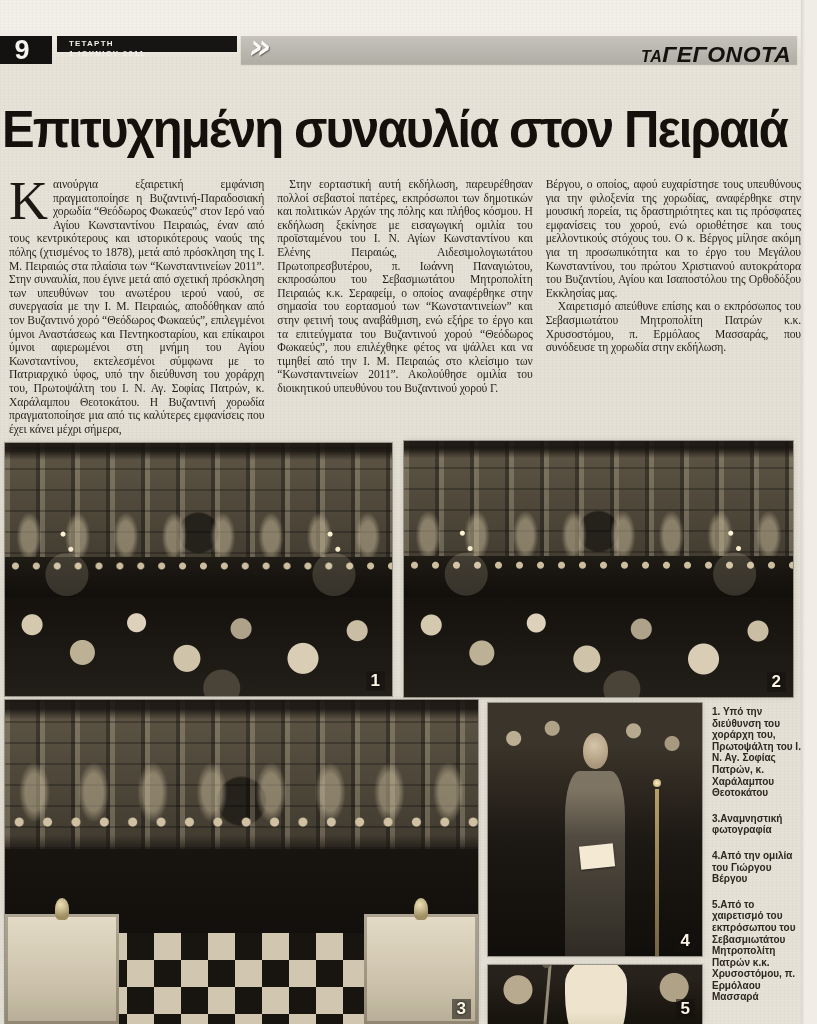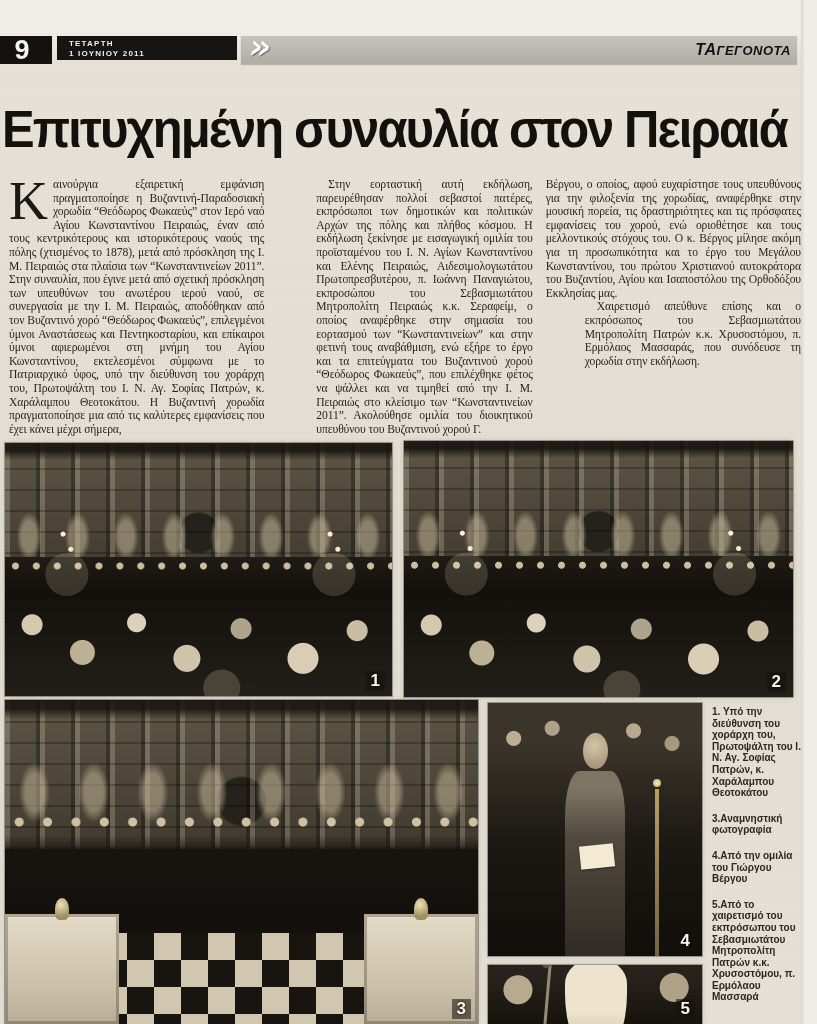--- a/index.html
+++ b/index.html
@@ -11,46 +11,46 @@
       linear-gradient(180deg,#f3f0e9 0 30px,#e7e3d9 60px,#e3dfd4 55%,#e6e2d7 100%);
     overflow:hidden;
     font-family:"Liberation Serif", serif;
     color:#241f1a;
   }
   .edge-right{position:absolute;right:0;top:0;width:16px;height:100%;
     background:linear-gradient(90deg, rgba(60,50,40,.12), rgba(0,0,0,0) 4px),#f0ede6;}
   
   .pagenum-box{position:absolute;left:-8px;top:36px;width:60px;height:28px;background:#131210;
     color:#f5f3ee;font:bold 27px/28px "Liberation Sans",sans-serif;text-align:center;}
-  .date-box{position:absolute;left:57px;top:36px;width:180px;height:24px;background:#161513;
+  .date-box{position:absolute;left:57px;top:36px;width:180px;height:16px;background:#161513;
     color:#f1efe9;font-family:"Liberation Sans",sans-serif;padding:3px 0 0 12px;box-sizing:border-box;}
   .date-box .l1{font-size:8px;font-weight:bold;letter-spacing:1.2px;}
   .date-box .l2{font-size:8px;font-weight:bold;letter-spacing:1.2px;margin-top:1px;}
   .graybar{position:absolute;left:241px;top:36px;width:556px;height:28px;
     background:linear-gradient(180deg,#c6c3bc,#b0ada5);box-shadow:0 1px 1px rgba(0,0,0,.2);}
   .chevron{position:absolute;left:249px;top:29px;font:bold italic 34px/34px "DejaVu Sans",sans-serif;
     color:#fbfaf6;text-shadow:1px 1px 1px rgba(40,35,28,.55);}
   .section-title{position:absolute;left:50%;top:33px;transform:translateX(-52%);
     font:bold italic 27px/32px "Liberation Serif",serif;letter-spacing:1px;color:#14110e;white-space:nowrap;}
   .masthead{position:absolute;right:26px;top:41px;font-family:"Liberation Sans",sans-serif;
     font-style:italic;font-weight:bold;color:#14110e;white-space:nowrap;}
   .masthead .pre{font-size:16px;letter-spacing:.5px;}
-  .masthead .main{font-size:13px;letter-spacing:.5px;}
+  .masthead .main{font-size:23px;letter-spacing:.5px;}
   
   .kicker{position:absolute;left:2px;top:85px;font-size:19.5px;color:#1f1b16;white-space:nowrap;}
   .kicker .bullet{display:inline-block;width:13px;height:13px;border-radius:50%;
     background:#4a4741;margin-right:7px;margin-left:-6px;vertical-align:-1px;}
   .headline{position:absolute;left:2px;top:100px;width:830px;
     font:bold 51px/60px "Liberation Sans",sans-serif;letter-spacing:-2px;color:#14110d;
     transform:scaleX(.96);transform-origin:left center;white-space:nowrap;}
   
   .bodytext{position:absolute;left:9px;top:178px;width:792px;height:266px;display:flex;gap:13px;overflow:hidden;}
   .bodytext .col{flex:1 1 0;font-size:11.6px;line-height:13.6px;text-align:justify;letter-spacing:-.1px;}
   .bodytext p{margin:0;}
-  .bodytext p.ind{text-indent:12px;margin-left:39px;}
+  .bodytext p.ind{text-indent:12px;}
   .dropcap{float:left;font:400 54px/42px "Liberation Serif",serif;color:#1c1813;
     padding:2px 5px 0 0;}
   
   .photo{position:absolute;overflow:hidden;background:#17130e;
     box-shadow:0 0 0 1px rgba(40,32,22,.35), 0 0 6px rgba(0,0,0,.15);
     filter:sepia(.14) contrast(.98);}
   .icono{position:absolute;left:0;top:0;right:0;height:52%;
     background-color:#4c4539;
     background-image:
       linear-gradient(180deg, rgba(18,14,10,.85) 0 6%, rgba(0,0,0,0) 13%),

